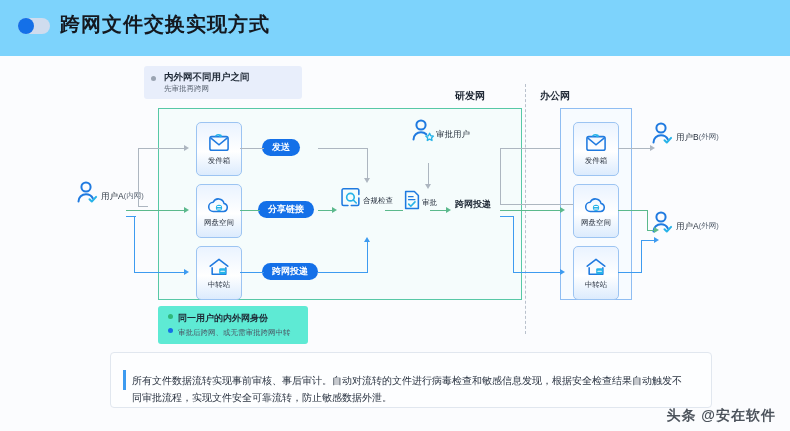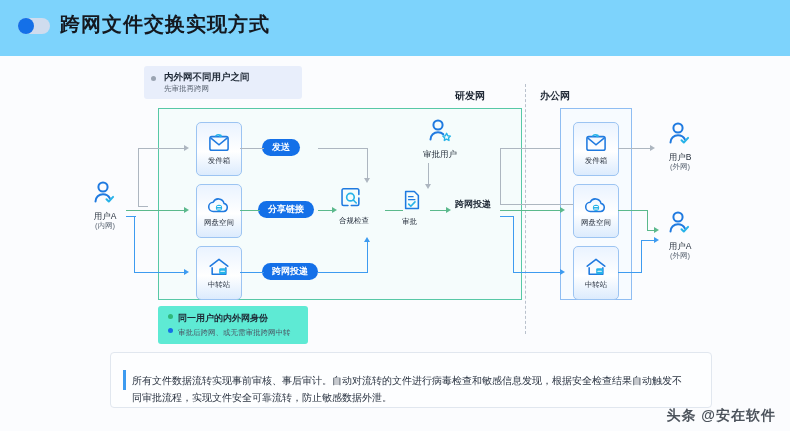--- a/index.html
+++ b/index.html
@@ -44,25 +44,25 @@
   .legend .l2{font-size:7.5px;color:#4b5563;}
 
   
   .node{position:absolute;width:44px;height:52px;border:1px solid #9cc4f2;border-radius:5px;
         background:linear-gradient(180deg,#eaf3ff 0%,#ffffff 55%,#dcebfd 100%);
         display:flex;flex-direction:column;align-items:center;justify-content:center;}
   .node svg{display:block;}
   .node .nlabel{font-size:7.5px;color:#2b3442;margin-top:3px;line-height:9px;white-space:nowrap;}
 
   
-  .actor{position:absolute;display:flex;flex-direction:column;align-items:center;width:60px;}
+  .actor{position:absolute;display:flex;flex-direction:row;align-items:center;width:60px;}
   .actor .alabel{font-size:8.5px;color:#1f2936;margin-top:2px;line-height:10px;white-space:nowrap;text-align:center;}
   .actor .asub{font-size:7.5px;color:#5a6472;line-height:9px;white-space:nowrap;}
 
-  .step{position:absolute;display:flex;flex-direction:column;width:54px;}
+  .step{position:absolute;display:flex;flex-direction:row;align-items:center;width:54px;}
   .step .slabel{font-size:7.5px;color:#2b3442;margin-top:2px;line-height:10px;white-space:nowrap;}
 
   
   .pill{position:absolute;height:17px;line-height:17px;border-radius:9px;background:#1470e8;color:#fff;
         font-size:9px;font-weight:bold;text-align:center;white-space:nowrap;padding:0 10px;}
 
   
   .tlabel{position:absolute;font-size:9px;font-weight:bold;color:#1f2936;white-space:nowrap;}
 
   

